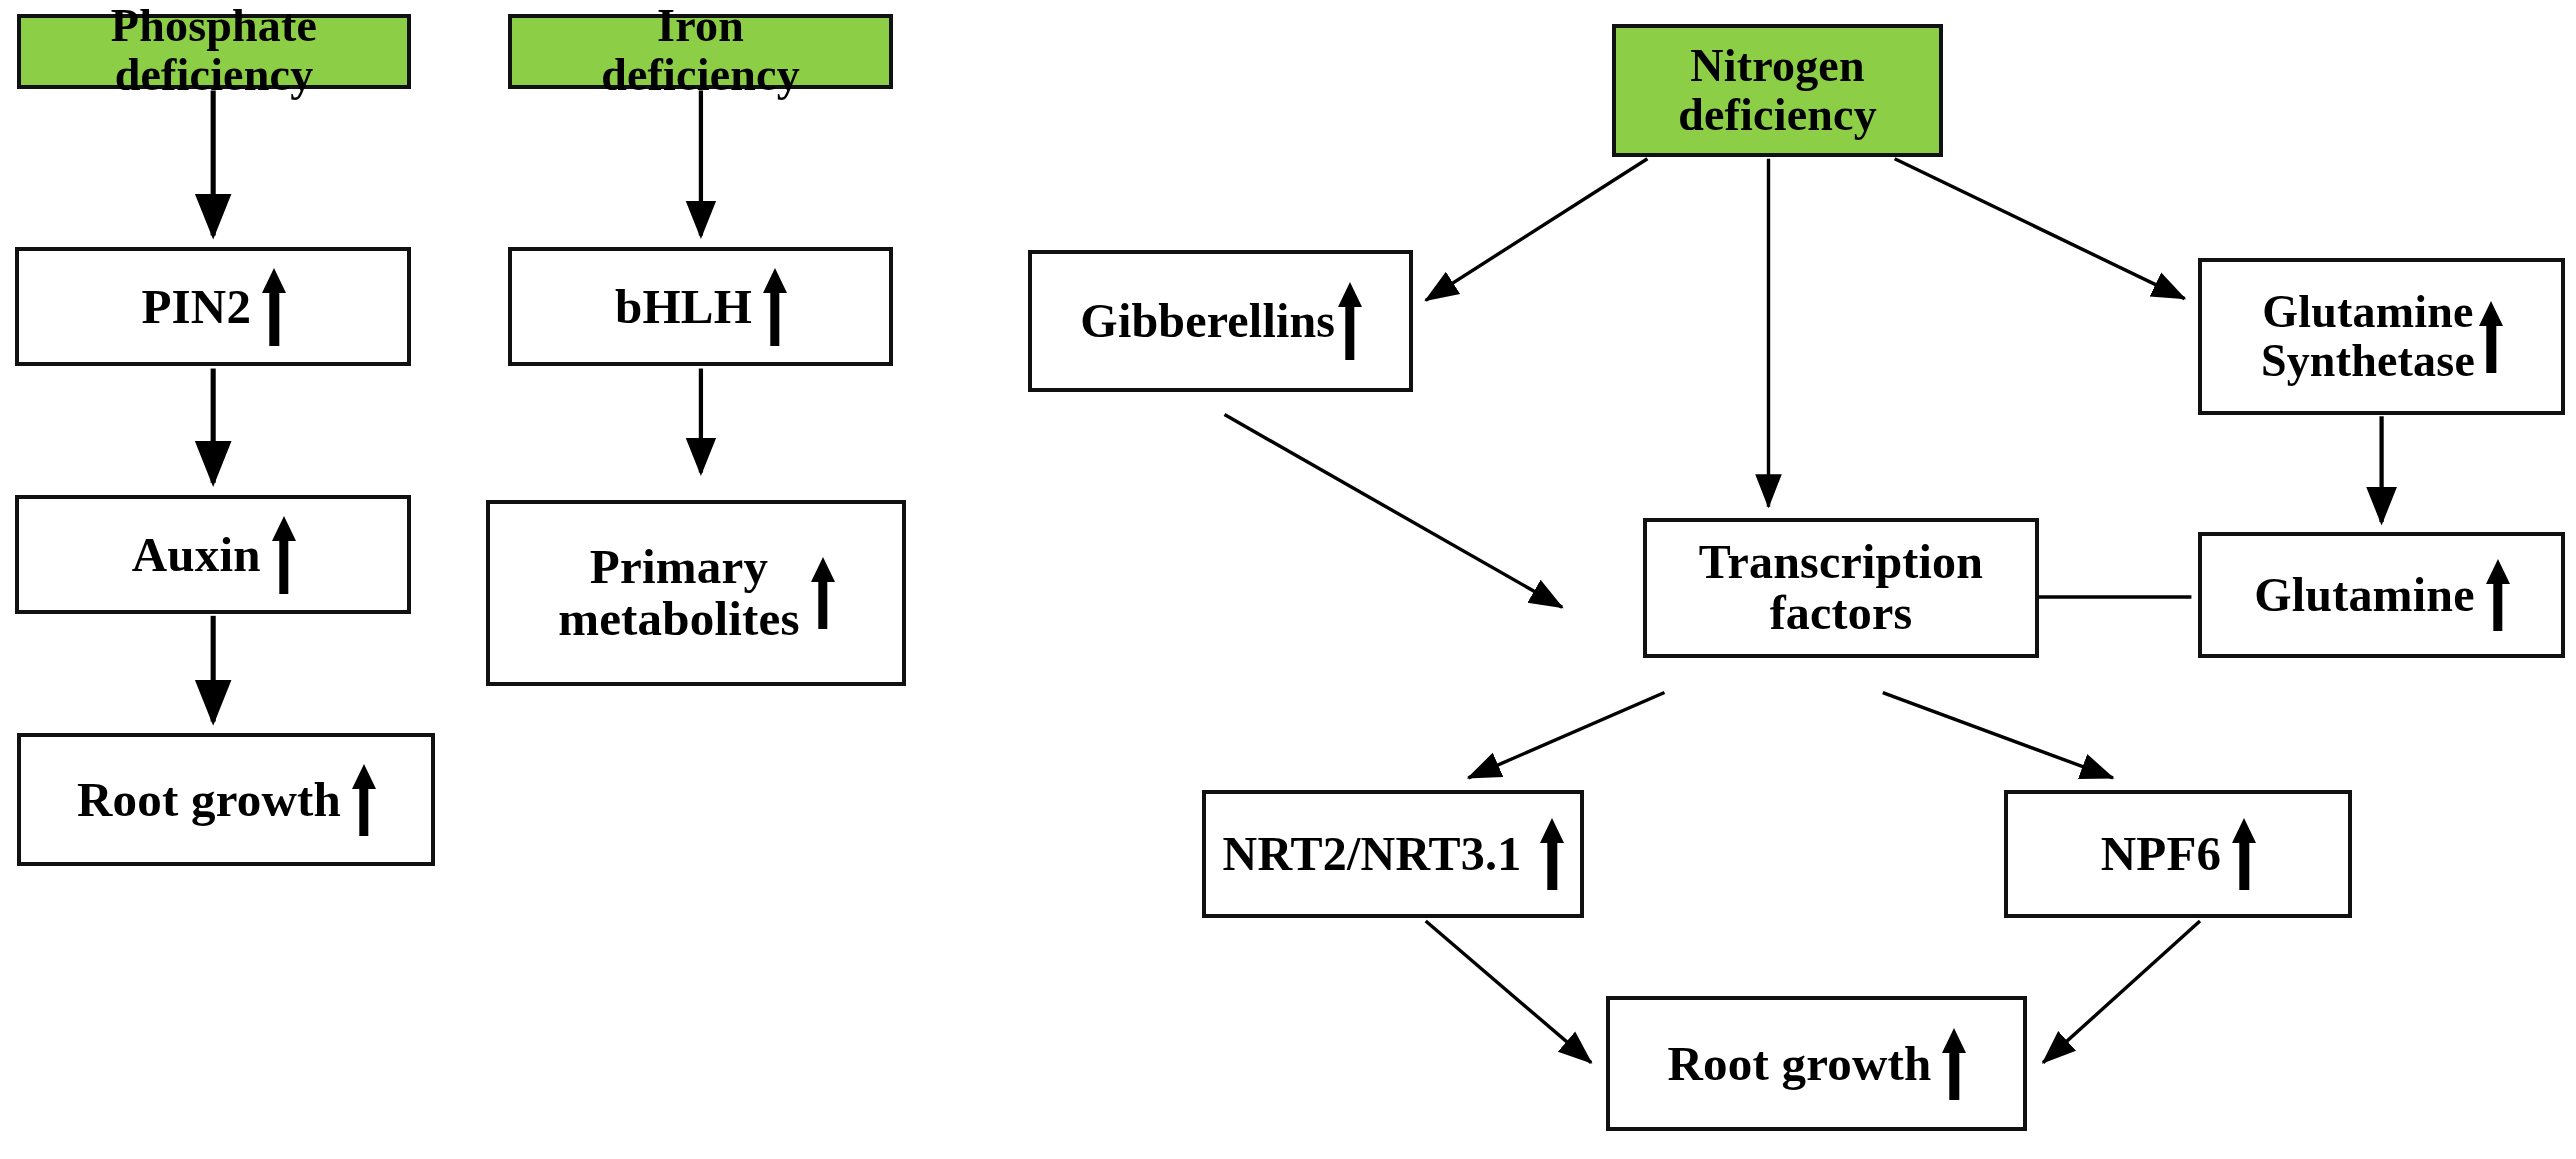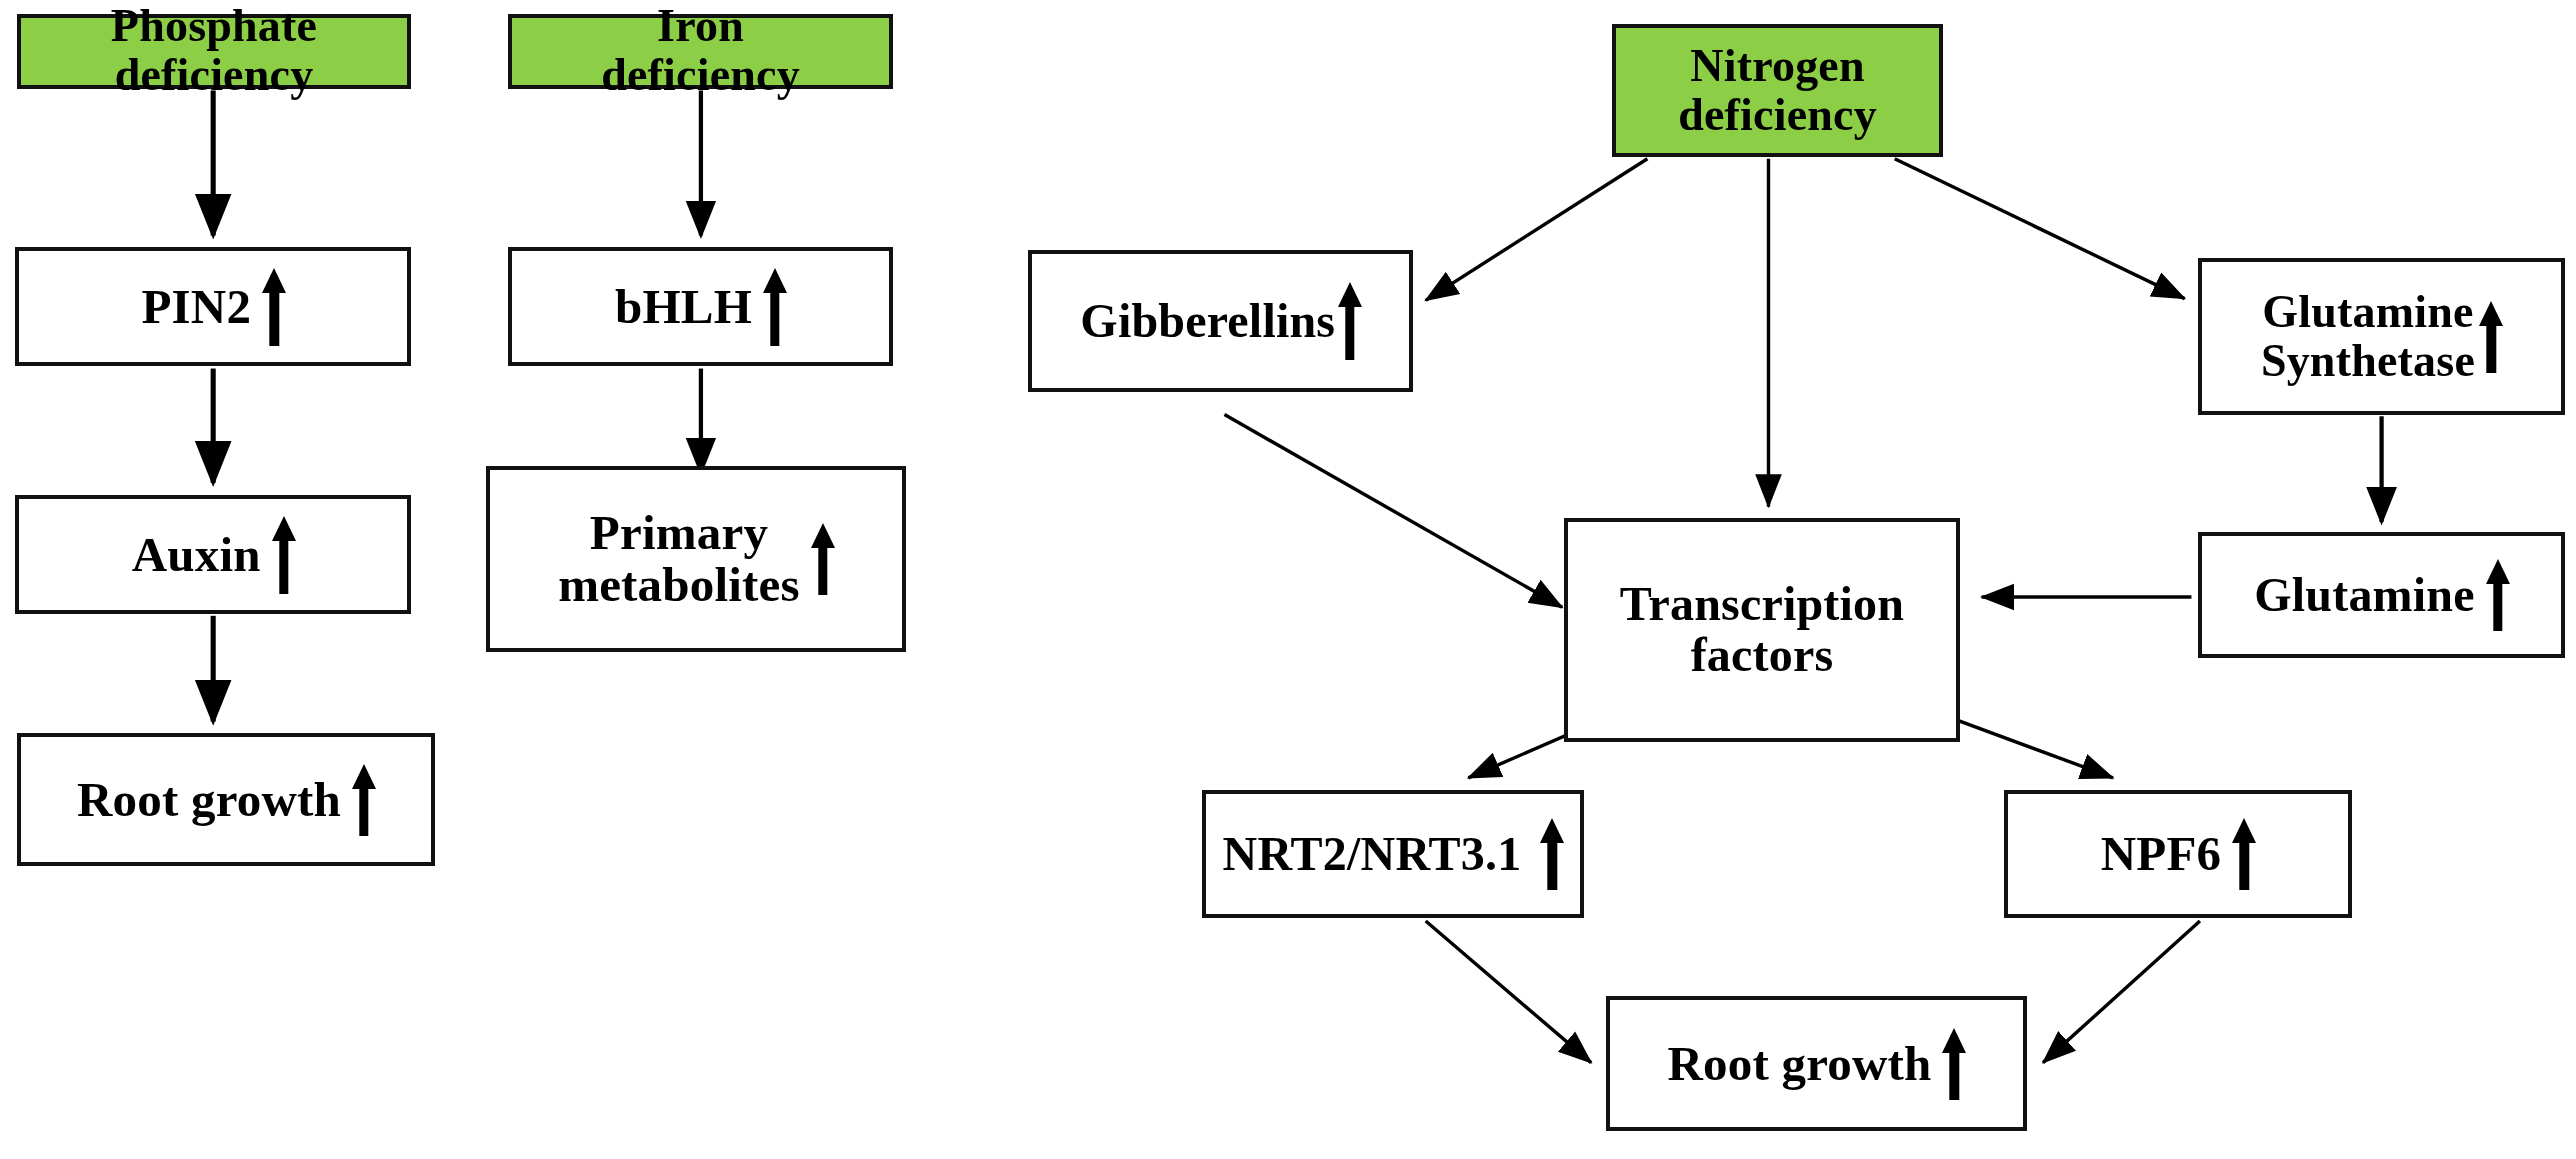--- a/index.html
+++ b/index.html
@@ -42,26 +42,26 @@
   }
 
   
   #n-phosphate{left:17px;top:13.6px;width:394px;height:75px;}
   #n-pin2{left:15.3px;top:247px;width:396px;height:119px;}
   #n-auxin{left:15.3px;top:495px;width:396px;height:119px;}
   #n-rootgrowth-left{left:17px;top:733px;width:418px;height:133px;}
 
   #n-iron{left:508px;top:13.6px;width:385px;height:75px;}
   #n-bhlh{left:508px;top:247px;width:385px;height:119px;}
-  #n-primary{left:486px;top:466px;width:420px;height:186px;}
+  #n-primary{left:486px;top:500px;width:420px;height:186px;}
 
   #n-nitrogen{left:1603px;top:24px;width:331px;height:133px;}
   #n-gibberellins{left:1028px;top:250px;width:385px;height:142px;}
   #n-glutaminesynthetase{left:2198px;top:258px;width:367px;height:157px;}
-  #n-transcription{left:1564px;top:518px;width:396px;height:224px;}
+  #n-transcription{left:1643px;top:518px;width:396px;height:140px;}
   #n-glutamine{left:2198px;top:532px;width:367px;height:126px;}
   #n-nrt{left:1202px;top:790px;width:382px;height:128px;}
   #n-npf6{left:2004px;top:790px;width:348px;height:128px;}
   #n-rootgrowth-bottom{left:1606px;top:996px;width:421px;height:135px;}
 
   
   #n-phosphate .label{font-size:46px;}
   #n-iron .label{font-size:46px;}
   #n-nitrogen .label{font-size:46px;}
 

